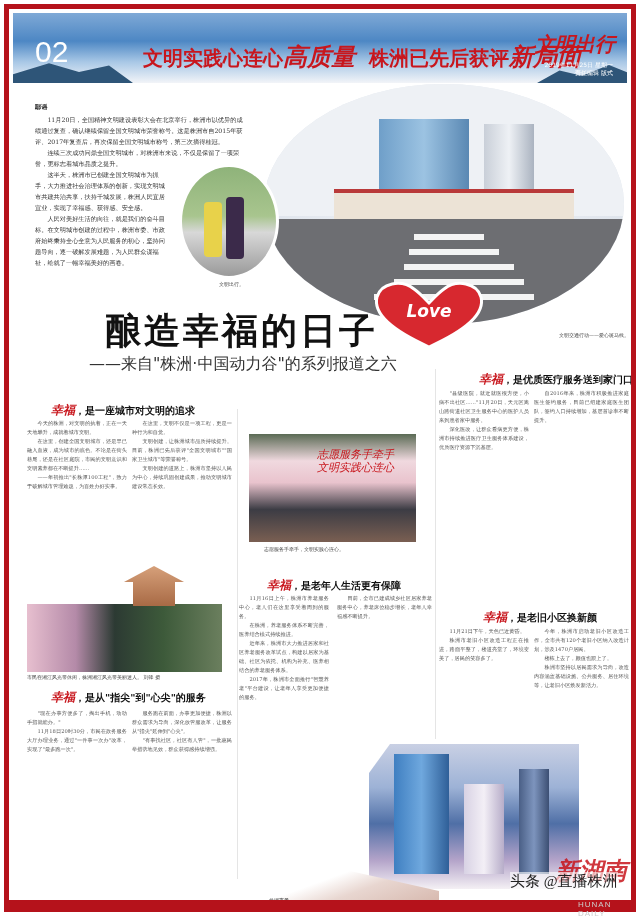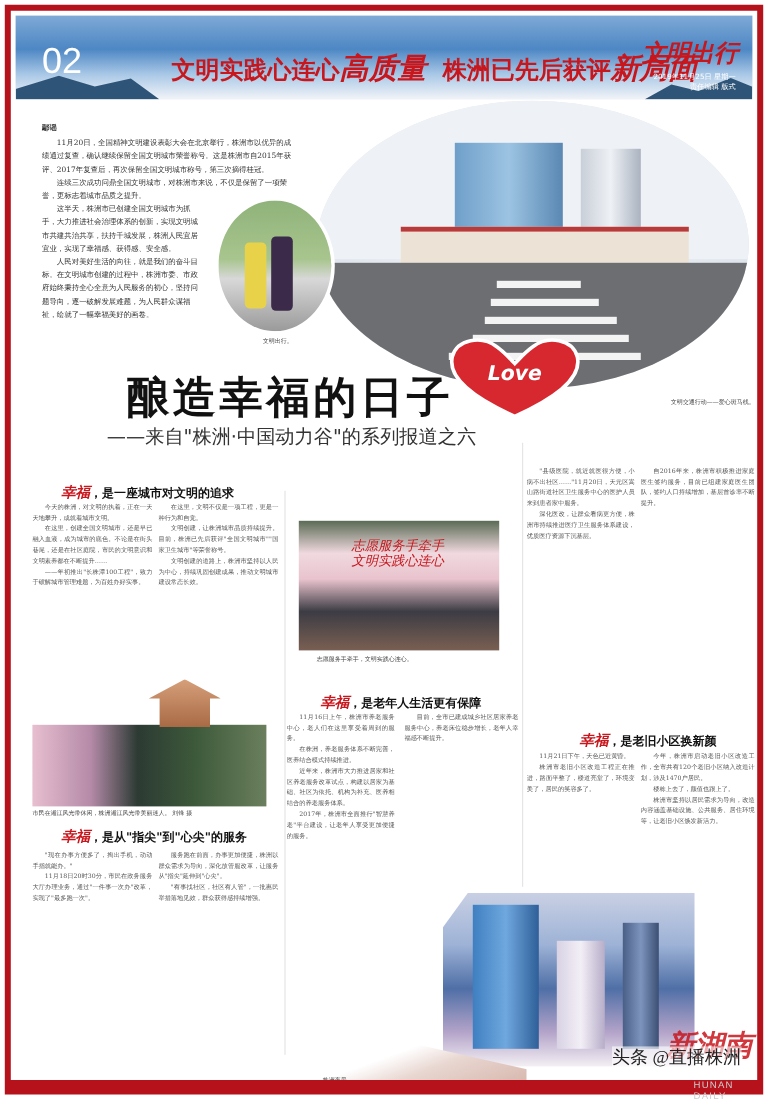--- a/index.html
+++ b/index.html
@@ -29,21 +29,21 @@
 .cap-small{position:absolute;left:210px;top:272px;font-size:5px;color:#444}
 .cap-big{position:absolute;left:550px;top:323px;font-size:5px;color:#444}
 .title{position:absolute;left:96px;top:298px;font-family:"DejaVu Serif",serif;font-size:36px;font-weight:bold;letter-spacing:3px;color:#111}
 .subtitle{position:absolute;left:80px;top:345px;font-family:"DejaVu Sans",sans-serif;font-size:16px;color:#333;white-space:nowrap}
 .sec-head{position:absolute;font-family:"DejaVu Serif",serif;font-size:10px;font-weight:bold;color:#111;white-space:nowrap}
 .sec-head .kw{color:#c8161d;font-style:italic;font-size:12px}
 .col{position:absolute;font-size:5.2px;line-height:9px;color:#555;text-align:justify;overflow:hidden}
 .col p{text-indent:2em}
 .photo{position:absolute;overflow:hidden}
 .volunteer{left:240px;top:425px;width:167px;height:108px;background:linear-gradient(180deg,#5b6b55 0%,#f0d9df 25%,#e9c3cd 45%,#3c3c44 70%,#7a5f52 100%)}
-.volunteer .banner-txt{position:absolute;left:44px;top:14px;color:#c8161d;font-size:11px;font-family:"DejaVu Sans",sans-serif;font-style:italic;line-height:13px}
+.volunteer .banner-txt{position:absolute;left:68px;top:14px;color:#c8161d;font-size:11px;font-family:"DejaVu Sans",sans-serif;font-style:italic;line-height:13px}
 .night{left:18px;top:595px;width:195px;height:68px;background:linear-gradient(90deg,#e7bfcf 0%,#b48aa8 25%,#2c3a33 45%,#3d5a3a 70%,#6b7f5e 100%)}
 .pavilion{position:absolute;left:115px;top:557px;width:60px;height:40px;background:linear-gradient(180deg,#d6a07a,#a86a45);clip-path:polygon(50% 0,100% 40%,85% 40%,85% 100%,15% 100%,15% 40%,0 40%)}
 .cap-night{position:absolute;left:18px;top:665px;font-size:5px;color:#444;white-space:nowrap}
 .city{left:360px;top:735px;width:210px;height:145px;background:linear-gradient(180deg,#c9d0e4 0%,#9db2d6 30%,#4f6fa6 55%,#b3a3c9 80%,#f4f0f4 100%);clip-path:polygon(10% 0,100% 0,100% 100%,0 100%,0 20%)}
 .tower{position:absolute;background:linear-gradient(90deg,#3f7fc1,#6fa8de,#2f5f98)}
 .snow{position:absolute;left:230px;top:855px;width:200px;height:45px;background:linear-gradient(160deg,#fff 40%,#e8d6d0 60%,#d4b3a8 100%);clip-path:polygon(0 40%,40% 0,100% 60%,100% 100%,0 100%)}
 .cap-city{position:absolute;left:260px;top:888px;font-size:5px;color:#444}
 .cap-note{position:absolute;left:405px;top:895px;font-size:5px;color:#444;white-space:nowrap}
 .wm{position:absolute;left:510px;top:872px;font-family:Liberation Serif, serif;font-size:15px;color:#222;white-space:nowrap;background:rgba(255,255,255,0.6)}
 .wm-logo{position:absolute;left:555px;top:855px;font-family:"DejaVu Serif",serif;font-style:italic;font-weight:bold;font-size:24px;color:#c8161d;opacity:.85}
@@ -150,20 +150,23 @@
   <div class="col" style="left:230px;top:585px;width:90px;height:200px">
     <p>11月16日上午，株洲市养老服务中心，老人们在这里享受着周到的服务。</p>
     <p>在株洲，养老服务体系不断完善，医养结合模式持续推进。</p>
     <p>近年来，株洲市大力推进居家和社区养老服务改革试点，构建以居家为基础、社区为依托、机构为补充、医养相结合的养老服务体系。</p>
     <p>2017年，株洲市全面推行"智慧养老"平台建设，让老年人享受更加便捷的服务。</p>
   </div>
   <div class="col" style="left:328px;top:585px;width:95px;height:150px">
     <p>目前，全市已建成城乡社区居家养老服务中心，养老床位稳步增长，老年人幸福感不断提升。</p>
   </div>
 
+  <div class="sec-head" style="left:470px;top:362px">
+    <span class="kw">幸福</span><span>，是优质医疗服务送到家门口</span>
+  </div>
   <div class="col" style="left:430px;top:380px;width:90px;height:200px">
     <p>"县级医院，就近就医很方便，小病不出社区……"11月20日，天元区嵩山路街道社区卫生服务中心的医护人员来到患者家中服务。</p>
     <p>深化医改，让群众看病更方便，株洲市持续推进医疗卫生服务体系建设，优质医疗资源下沉基层。</p>
   </div>
   <div class="col" style="left:525px;top:380px;width:95px;height:200px">
     <p>自2016年来，株洲市积极推进家庭医生签约服务，目前已组建家庭医生团队，签约人口持续增加，基层首诊率不断提升。</p>
   </div>
 
   <div class="sec-head" style="left:474px;top:600px">
     <span class="kw">幸福</span><span>，是老旧小区换新颜</span>

